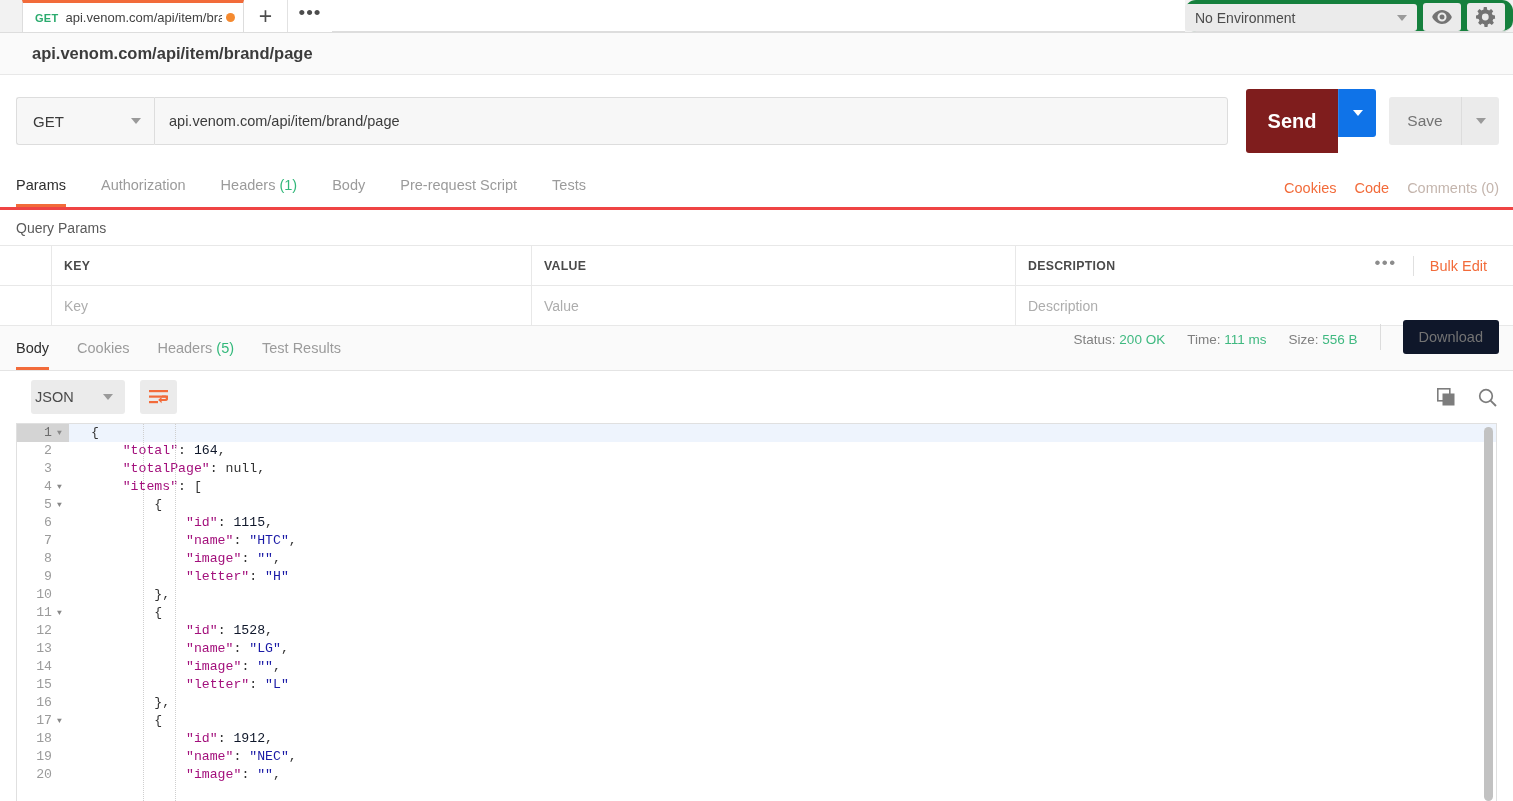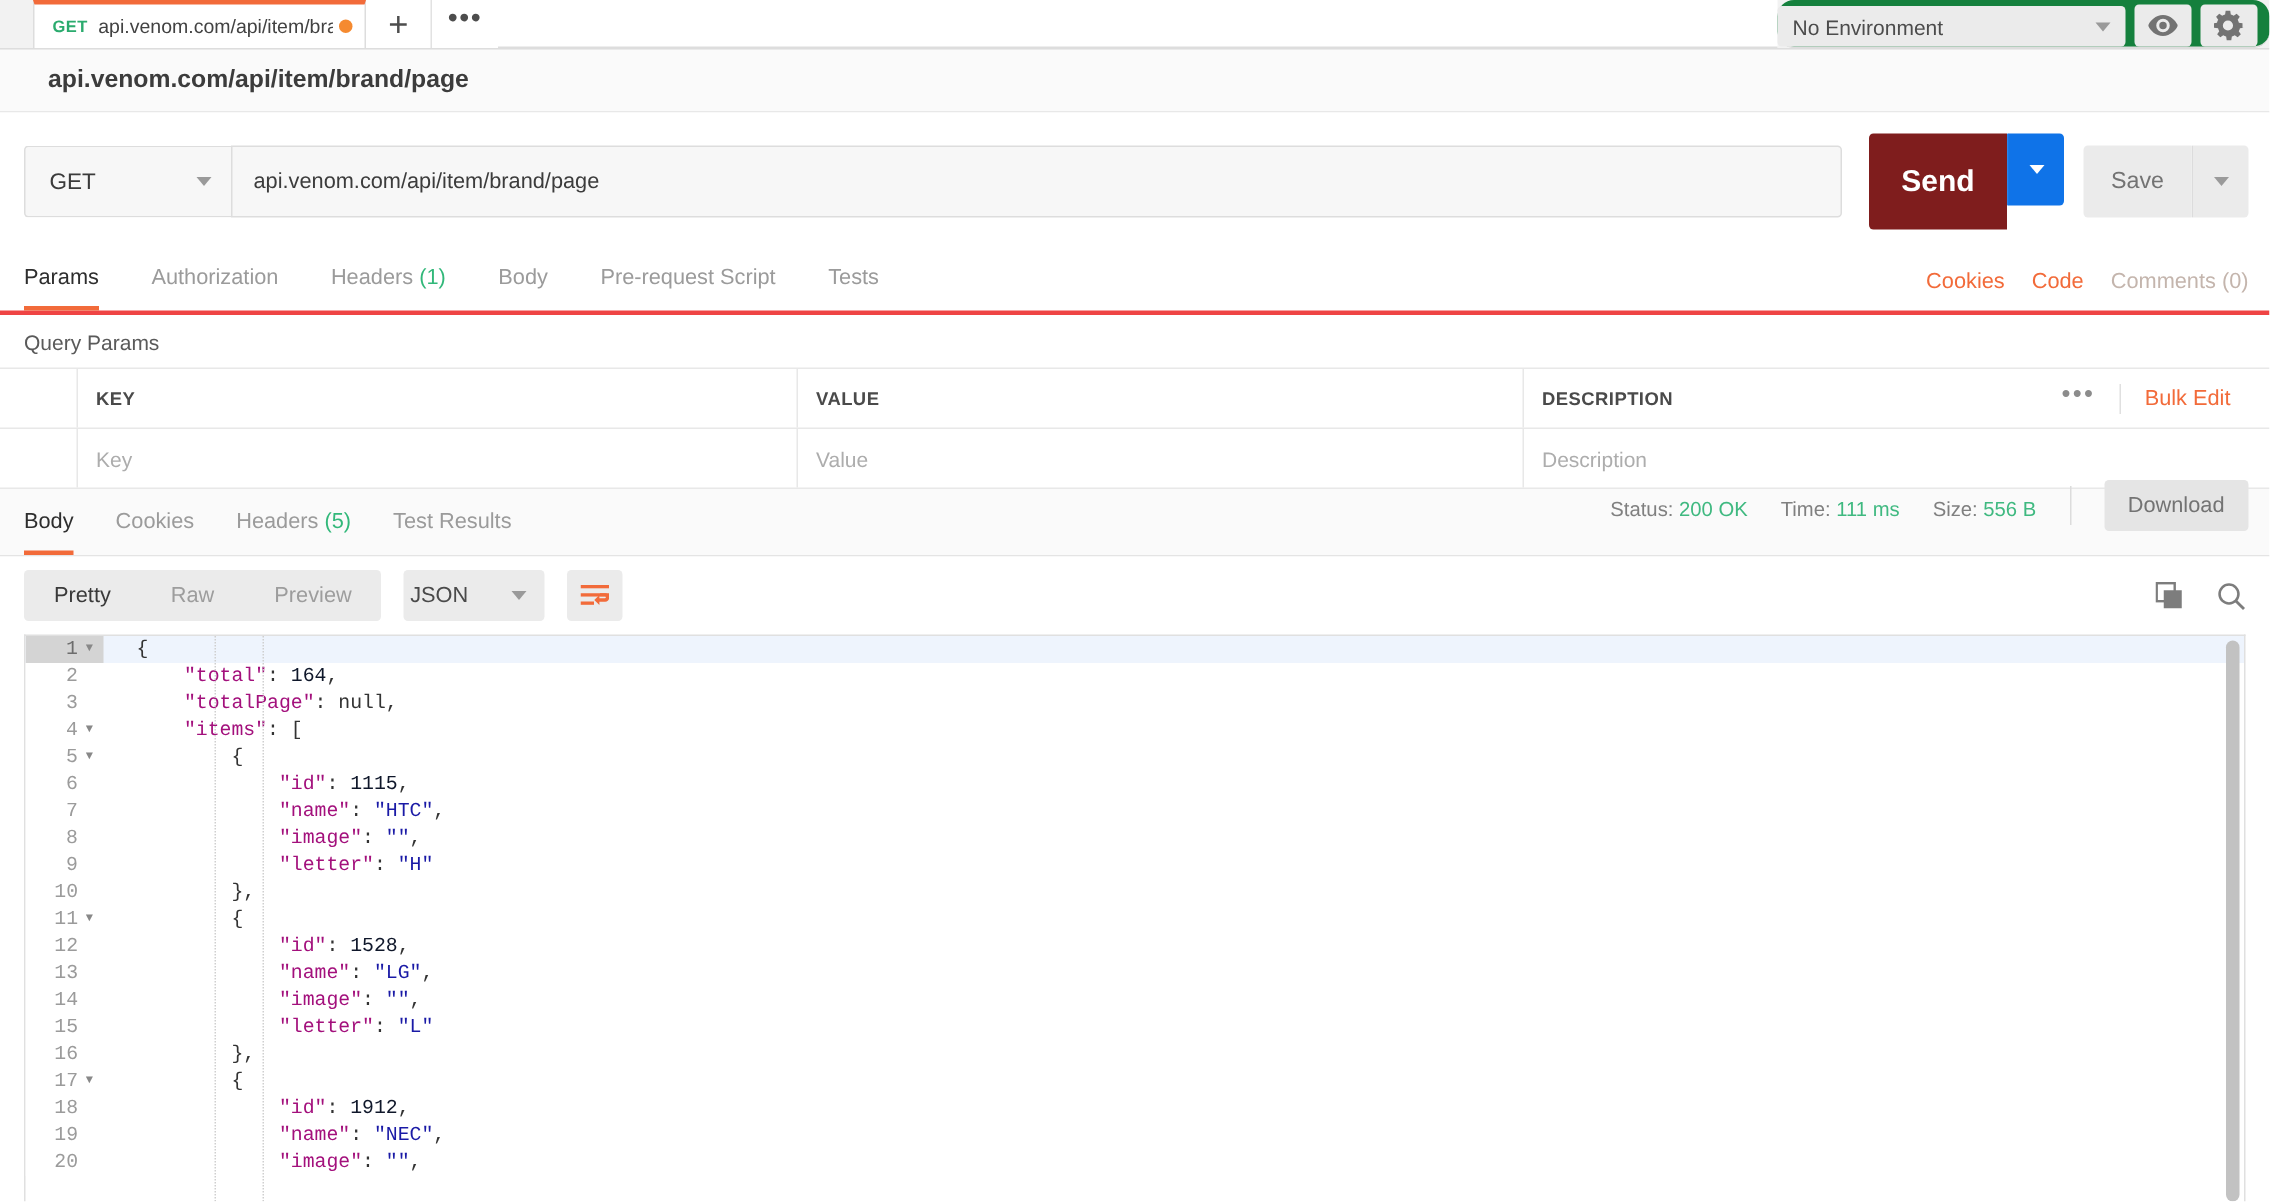--- a/index.html
+++ b/index.html
@@ -132,21 +132,21 @@
   
   .resp-tabs {
     display: flex; align-items: flex-end; border-bottom: 1px solid #e4e4e4;
     height: 45px; flex: 0 0 45px; padding: 0 14px 0 8px; background: #fafafa;
   }
   .resp-tabs .rtab { margin-right: 28px; }
   .resp-meta { margin-left: auto; display: flex; align-items: center; gap: 22px; padding-bottom: 12px; }
   .meta { font-size: 13.5px; color: #808080; white-space: nowrap; }
   .meta b { color: #3fb980; font-weight: normal; }
   .dl-btn {
-    background: #e5e5e5; color: #737373; font-size: 14.5px; height: 34px; padding: 0 16px;
+    background: #0f172a; color: #737373; font-size: 14.5px; height: 34px; padding: 0 16px;
     display: flex; align-items: center; border-radius: 3px; cursor: pointer; margin-bottom: 4px;
   }
   .meta-sep { width: 1px; height: 26px; background: #dcdcdc; margin-bottom: 4px;}
 
   
   .vtoolbar { display: flex; align-items: center; padding: 9px 16px 9px 16px; flex: 0 0 52px; background: #fff; }
   .seg { display: flex; background: #ebebeb; border-radius: 3px; height: 34px; align-items: center; }
   .seg div { font-size: 14.5px; color: #9d9d9d; padding: 0 20px; cursor: pointer; line-height: 34px; }
   .seg div.active { color: #3a3a3a; }
   .json-sel {
@@ -329,25 +329,20 @@
       <span class="meta">
         <span>Size:</span>
         <b>556 B</b>
       </span>
       <span class="meta-sep"></span>
       <span class="dl-btn">Download</span>
     </div>
   </div>
 
   <div class="vtoolbar">
-    <div class="seg">
-      <div class="active">Pretty</div>
-      <div>Raw</div>
-      <div>Preview</div>
-    </div>
     <div class="json-sel">
       <span>JSON</span>
       <span class="caret"></span>
     </div>
     <div class="wrap-btn">
       <svg width="19" height="15" viewBox="0 0 19 15">
         <rect x="0" y="0" width="19" height="2.2" fill="#f26b3a"></rect>
         <rect x="0" y="5.5" width="19" height="2.2" fill="#f26b3a"></rect>
         <rect x="0" y="11" width="9" height="2.2" fill="#f26b3a"></rect>
         <path d="M13 5.5h3.4a2.8 2.8 0 0 1 0 5.6H12.6v2.2l-3.4-3.3 3.4-3.3v2.2h3.6a.7.7 0 0 0 0-1.4H13z" fill="#f26b3a"></path>

